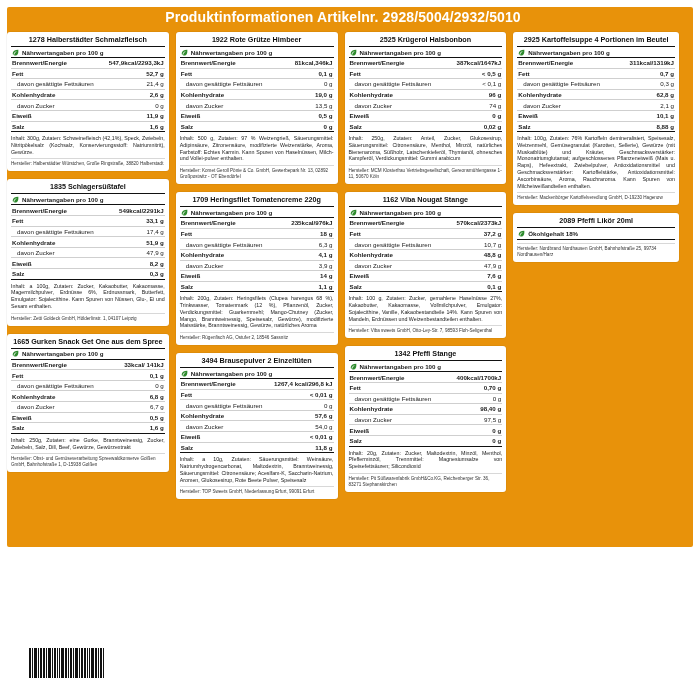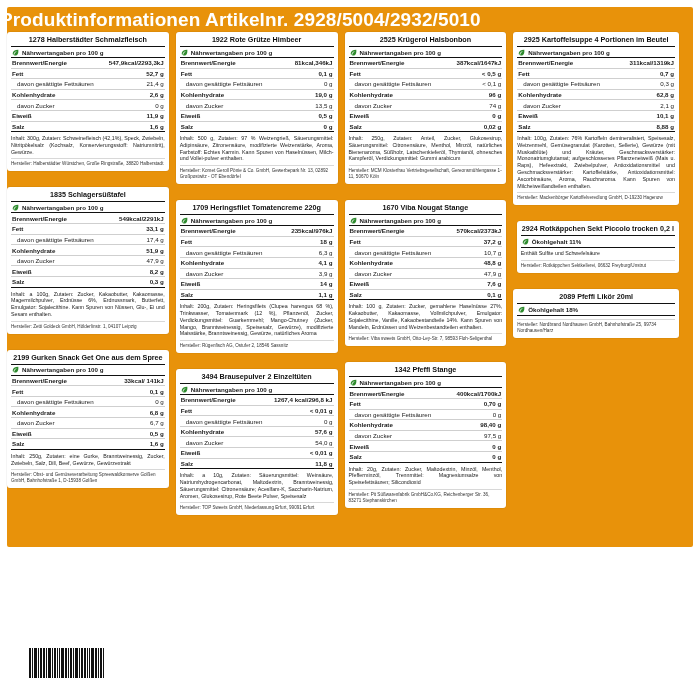--- a/index.html
+++ b/index.html
@@ -20,34 +20,34 @@
     position:absolute;
     left:7px; top:7px;
     width:686px; height:540px;
     background:#e8920a;
     border-radius:2px;
   }
   .title {
     position:absolute;
     left:0; top:9px;
     width:686px;
-    text-align:left;
-    font-size:19px;
+    text-align:center;
+    font-size:14px;
     font-weight:bold;
     color:#ffffff;
     letter-spacing:0.1px;
   }
   .grid {
     position:absolute;
     left:7px; top:32px;
     width:672px;
     display:flex;
     gap:7px;
   }
-  .col { display:flex; flex-direction:column; gap:16px; width:165px;align-items:flex-end; }
+  .col { display:flex; flex-direction:column; gap:8px; width:165px; }
   .col.c1 { width:163px; }
   .col.c2 { width:163px; }
   .col.c3 { width:163px; }
   .col.c4 { width:167px; }
 
   .card {
     background:#ffffff;
     border-radius:3px;
     padding:3px 4px 4px 4px;
     box-shadow:0 0 0 0.5px rgba(0,0,0,0.08);
@@ -225,21 +225,21 @@
                 <td class="bold">Salz</td>
                 <td class="val bold">0,3 g</td>
               </tr>
         </tbody>
           </table>
         <div class="ingredients">Inhalt: a 100g, Zutaten: Zucker, Kakaobutter, Kakaomasse, Magermilchpulver, Erdnüsse 6%, Erdnussmark, Butterfett, Emulgator: Sojalecithine. Kann Spuren von Nüssen, Glu-, Ei und Sesam enthalten.</div>
         <div class="manufacturer">Hersteller: Zetti Goldeck GmbH, Hölderlinstr. 1, 04107 Leipzig</div>
       </div>
 
       <div class="card">
-        <div class="card-title">2199 Gurken Snack Get One aus dem Spree</div>
+        <div class="card-title">1665 Gurken Snack Get One aus dem Spree</div>
         <div class="nutri-head">
           <svg class="leaf-icon" viewBox="0 0 10 10">
               <path d="M9 1C4 1 1 3 1 6.5c0 1 .4 1.8 1 2.3C2.5 5.5 4.5 3.8 7.5 3c-2.3 1.2-4 3-4.6 6 .5.3 1 .4 1.6.4C8 9.4 9.5 6 9 1z" fill="#2e8b2e"></path>
             </svg>
           <span>Nährwertangaben pro 100 g</span>
         </div>
         <table class="nutri">
           <tbody>
               <tr>
                 <td class="bold">Brennwert/Energie</td>
@@ -453,21 +453,21 @@
                 <td class="bold">Salz</td>
                 <td class="val bold">0,02 g</td>
               </tr>
         </tbody>
           </table>
         <div class="ingredients">Inhalt: 250g, Zutaten: Anteil, Zucker, Glukosesirup, Säuerungsmittel: Citronensäure, Menthol, Minzöl, natürliches Bienenaroma, Süßholz, Latschenkieferöl, Thymianöl, ohnesches Kampferöl, Verdickungsmittel: Gummi arabicum</div>
         <div class="manufacturer">Hersteller: MCM Klosterfrau Vertriebsgesellschaft, Gereonsmühlengasse 1-11, 50670 Köln</div>
       </div>
 
       <div class="card">
-        <div class="card-title">1670 Viba Nougat Stange</div>
+        <div class="card-title">1162 Viba Nougat Stange</div>
         <div class="nutri-head">
           <svg class="leaf-icon" viewBox="0 0 10 10">
               <path d="M9 1C4 1 1 3 1 6.5c0 1 .4 1.8 1 2.3C2.5 5.5 4.5 3.8 7.5 3c-2.3 1.2-4 3-4.6 6 .5.3 1 .4 1.6.4C8 9.4 9.5 6 9 1z" fill="#2e8b2e"></path>
             </svg>
           <span>Nährwertangaben pro 100 g</span>
         </div>
         <table class="nutri">
           <tbody>
               <tr>
                 <td class="bold">Brennwert/Energie</td>
@@ -588,31 +588,20 @@
           <tr>
                 <td class="bold">Salz</td>
                 <td class="val bold">8,88 g</td>
               </tr>
         </tbody>
           </table>
         <div class="ingredients">Inhalt: 100g, Zutaten: 76% Kartoffeln demineralisiert, Speisesalz, Weizenmehl, Gemüsegranulat (Karotten, Sellerie), Gewürze (mit Muskatblüte) und Kräuter, Geschmacksverstärker: Mononatriumglutamat; aufgeschlossenes Pflanzeneiweiß (Mais u. Raps), Hefeextrakt, Zwiebelpulver, Antioxidationsmittel und Geschmacksverstärker: Kartoffelstärke, Antioxidationsmittel: Ascorbinsäure, Aroma, Rauchraroma. Kann Spuren von Milcheiweißandteilen enthalten.</div>
         <div class="manufacturer">Hersteller: Mackenbörger Kartoffelveredlung GmbH, D-19230 Hagenow</div>
       </div>
 
-      <div class="card">
-        <div class="card-title">2924 Rotkäppchen Sekt Piccolo trocken 0,2 l</div>
-        <div class="alc-line">
-          <svg class="leaf-icon" viewBox="0 0 10 10">
-              <path d="M9 1C4 1 1 3 1 6.5c0 1 .4 1.8 1 2.3C2.5 5.5 4.5 3.8 7.5 3c-2.3 1.2-4 3-4.6 6 .5.3 1 .4 1.6.4C8 9.4 9.5 6 9 1z" fill="#2e8b2e"></path>
-            </svg>
-          <span>Ökohlgehalt 11%</span>
-        </div>
-        <div class="small-note">Enthält Sulfite und Schwefelsäure</div>
-        <div class="manufacturer">Hersteller: Rotkäppchen Sektkellerei, 06632 Freyburg/Unstrut</div>
-      </div>
 
       <div class="card">
         <div class="card-title">2089 Pfeffi Likör 20ml</div>
         <div class="alc-line">
           <svg class="leaf-icon" viewBox="0 0 10 10">
               <path d="M9 1C4 1 1 3 1 6.5c0 1 .4 1.8 1 2.3C2.5 5.5 4.5 3.8 7.5 3c-2.3 1.2-4 3-4.6 6 .5.3 1 .4 1.6.4C8 9.4 9.5 6 9 1z" fill="#2e8b2e"></path>
             </svg>
           <span>Ökohlgehalt 18%</span>
         </div>
         <div class="manufacturer">Hersteller: Nordbrand Nordhausen GmbH, Bahnhofstraße 25, 99734 Nordhausen/Harz</div>

